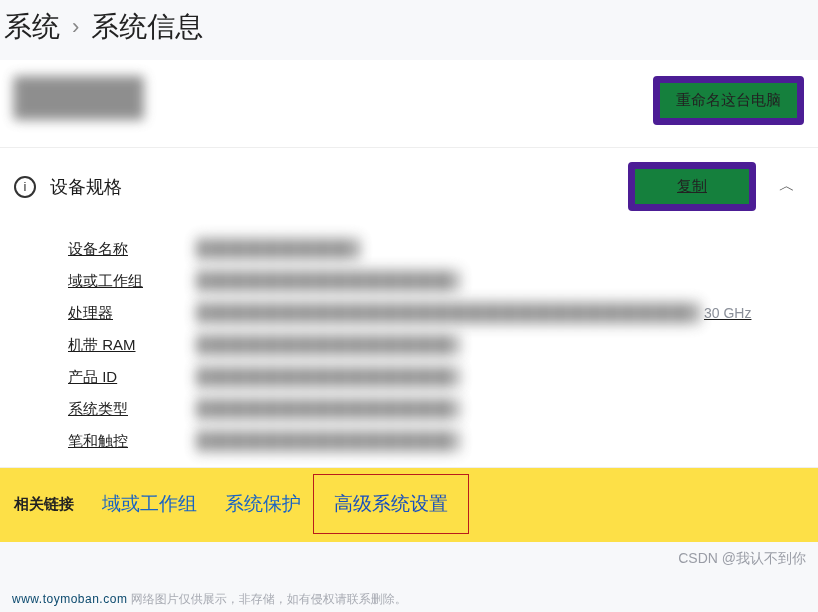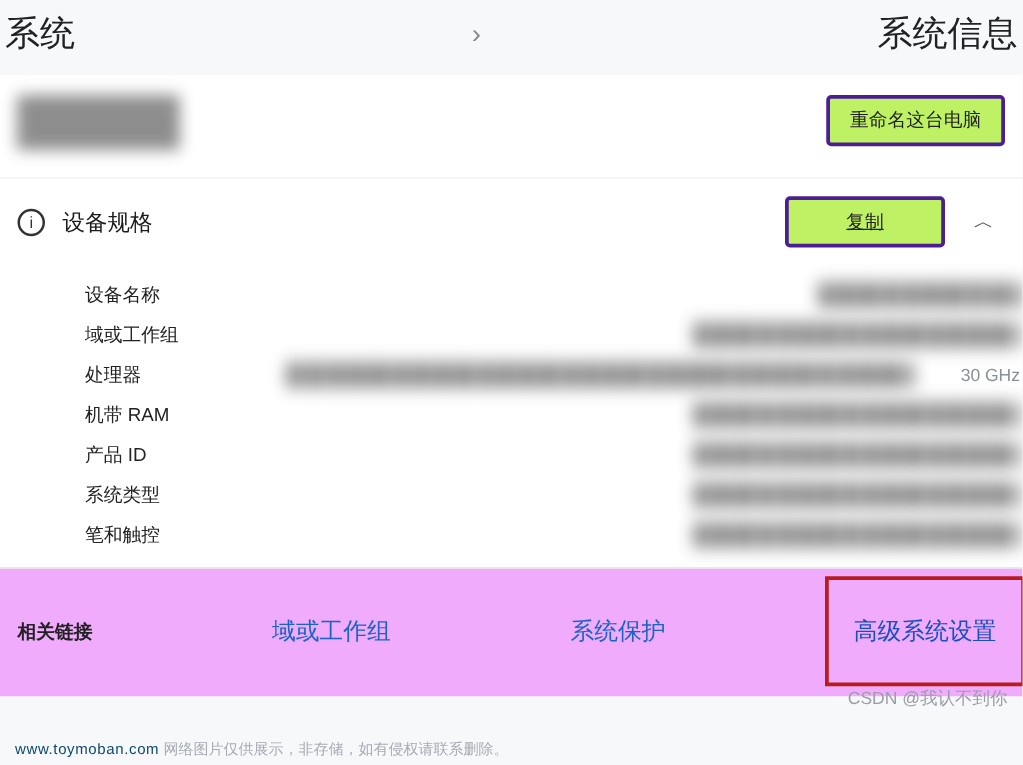--- a/index.html
+++ b/index.html
@@ -1,36 +1,36 @@
 <!DOCTYPE html>
 <html><head>
 <meta charset="utf-8">
 <style>
-  * { margin: 0; padding: 0; box-sizing: border-box; font-family: "Microsoft YaHei", "Segoe UI", sans-serif; justify-content: space-between; }
+  * { margin: 0; padding: 0; box-sizing: border-box; font-family: "Microsoft YaHei", "Segoe UI", sans-serif; }
   body { width: 818px; height: 612px; background: #f7f8fa; color: #1a1a1a; position: relative; overflow: hidden; }
 
   .breadcrumb {
     display: flex; align-items: center; gap: 12px;
     padding: 8px 4px 14px 4px; font-size: 28px; font-weight: 500;
   }
   .breadcrumb .crumb-label { color: #222; }
   .breadcrumb .chevron { color: #888; font-size: 22px; }
 
   .pc-row {
     display: flex; justify-content: space-between; align-items: flex-start;
     padding: 16px 14px 22px 14px; background: #fff; border-bottom: 1px solid #eee;
   }
   .pc-name-blur {
     width: 130px; height: 44px; filter: blur(6px);
     background: repeating-linear-gradient(90deg, #666 0 7px, #999 7px 12px);
     border-radius: 2px; opacity: .85;
   }
 
   .btn {
-    border: 3px solid #4c1d95; border-radius: 4px; background: #bef264;
+    border: 7px solid #4c1d95; border-radius: 4px; background: #15803d;
     padding: 8px 16px; font-size: 15px; color: #222; cursor: pointer;
   }
 
   .copy-btn { min-width: 128px; text-align: center; text-decoration: underline; }
 
   .section-head {
     display: flex; align-items: center; gap: 14px;
     padding: 14px 14px 14px 14px; background: #fff;
   }
   .info-icon {
@@ -38,46 +38,46 @@
     display: flex; align-items: center; justify-content: center;
     font-size: 13px; color: #333;
   }
   .section-head .title { flex: 1; font-size: 18px; }
   .chevron-up {
     width: 34px; height: 34px; display: flex; align-items: center; justify-content: center;
     font-size: 16px; color: #555; cursor: pointer;
   }
 
   .specs {
-    background: #fff; padding: 14px 2px 4px 68px;
+    background: #fff; padding: 14px 2px 4px 68px; text-decoration: underline;
   }
   .spec-row { display: flex; align-items: center; margin-bottom: 12px; }
   .spec-label { width: 130px; font-size: 15px; color: #222; }
   .spec-val {
     flex: 1; height: 20px; filter: blur(7px);
     background: repeating-linear-gradient(90deg, #555 0 9px, #aaa 9px 15px, #fff 15px 17px);
     opacity: .9; max-width: 420px;
   }
   .spec-val.short { max-width: 160px; }
   .spec-val.mid { max-width: 260px; }
   .spec-val.long { max-width: 500px; }
   .ghz { font-size: 14px; color: #8a8f99; margin-left: 6px; }
 
   .links-row {
     display: flex; align-items: center; gap: 28px;
-    padding: 18px 14px 20px 14px; background: #f0abfc;
+    padding: 18px 14px 20px 14px; background: #fde047;
     border-top: 1px solid #eee;
   }
   .links-head { font-size: 15px; color: #222; font-weight: 600; }
   .link { font-size: 19px; color: #1863c5; cursor: pointer; }
   .link.hl {
     color: #174fbf; 
   }
   .red-box {
-    border: 3px solid #b91c1c; padding: 28px 20px; margin: -12px -16px;
+    border: 1px solid #b91c1c; padding: 16px 20px; margin: -12px -16px;
   }
 
   .watermark {
     position: absolute; right: 12px; bottom: 44px; font-size: 14px;
     color: #9a9da6;
   }
   .footnote {
     position: absolute; left: 12px; bottom: 4px; font-size: 12px;
     color: #a8abb3;
   }

